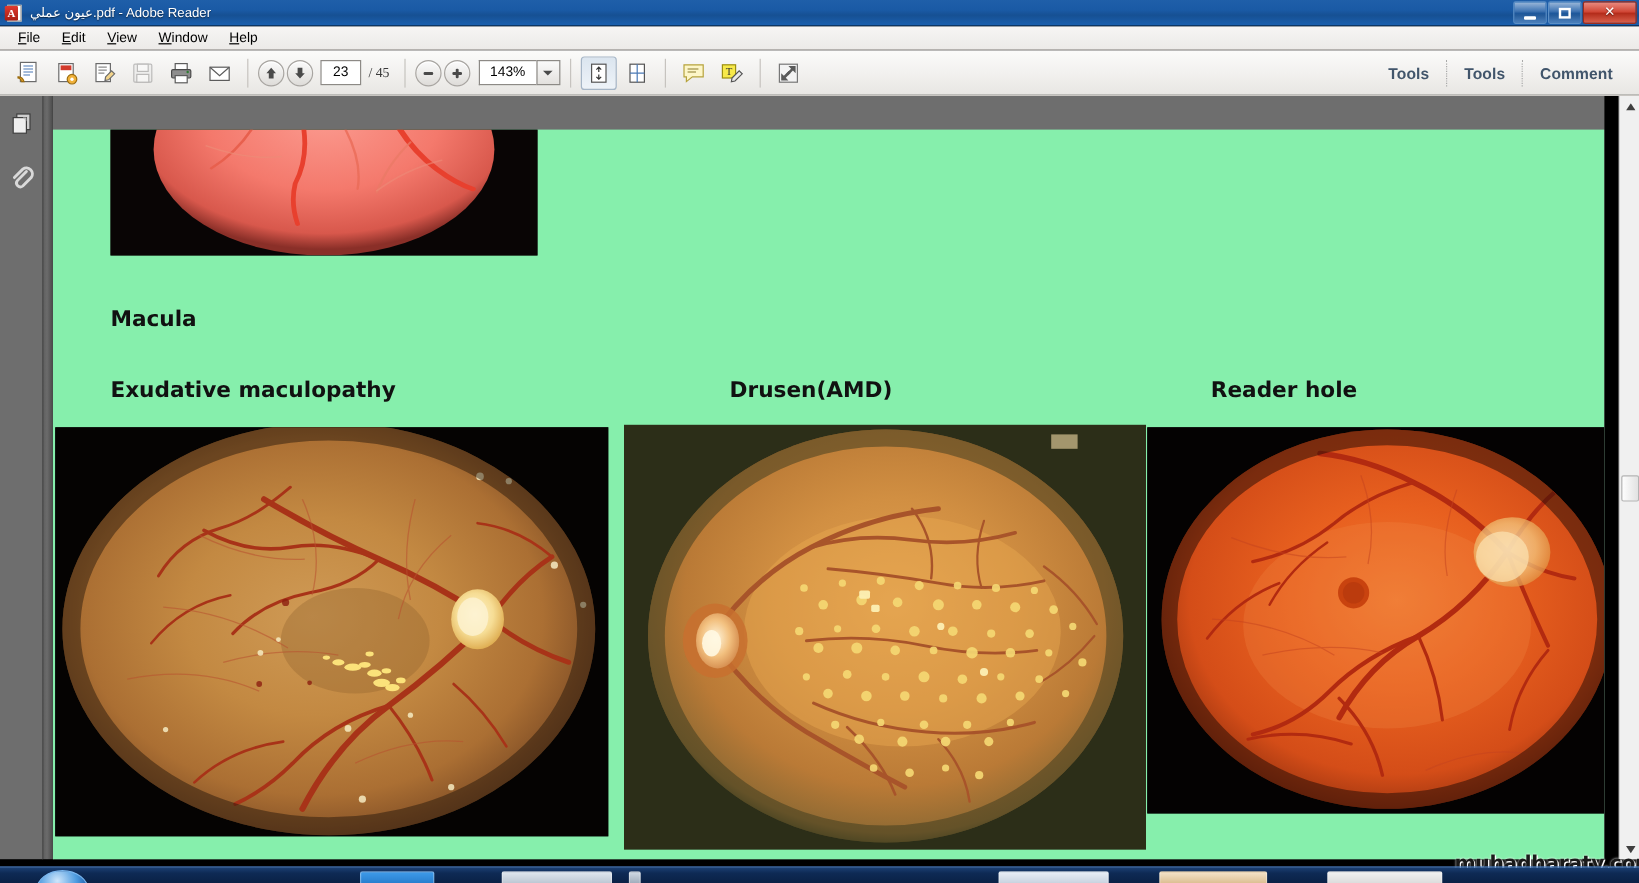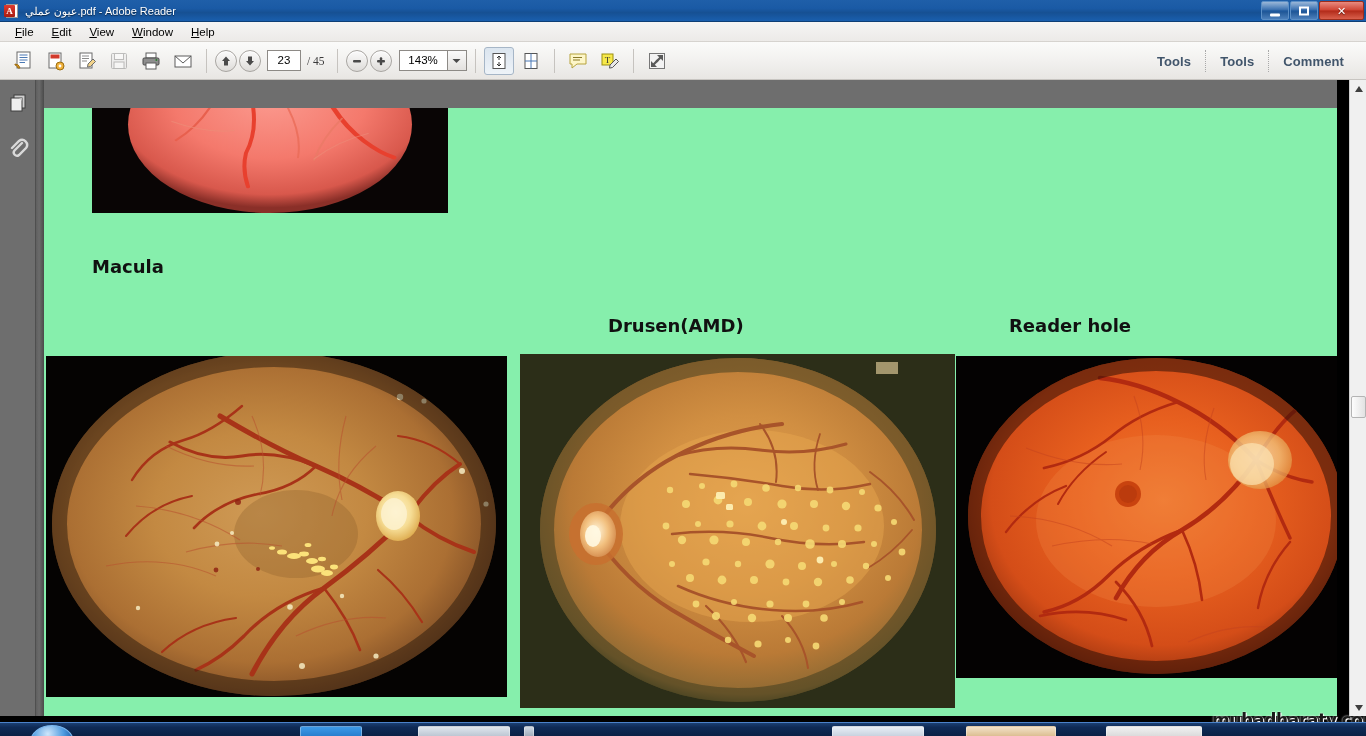--- a/index.html
+++ b/index.html
@@ -442,20 +442,21 @@
             <path d="M196 0 q14 36 10 66" stroke-width="2" stroke="#ea6b58" opacity=".8"></path>
             <path d="M250 14 q-20 26 -28 56" stroke-width="2" stroke="#e97a66" opacity=".75"></path>
             <path d="M80 18 q34 16 62 12" stroke-width="1.6" stroke="#ec8b78" opacity=".7"></path>
             <path d="M276 34 q-30 10 -54 34" stroke-width="1.6" stroke="#ec8b78" opacity=".6"></path>
           </g>
         </svg>
       </div>
 
       <div class="heading" style="left:48px; top:148px;">Macula</div>
 
+      <div class="heading" style="left:48px; top:207px;">Exudative maculopathy</div>
       <div class="heading" style="left:564px; top:207px;">Drusen(AMD)</div>
       <div class="heading" style="left:965px; top:207px;">Reader hole</div>
 
       <div class="fundus" style="left:2px; top:248px; width:461px; height:341px; background:#000;">
         <svg width="461" height="341" viewBox="0 0 461 341">
           <defs>
             <radialGradient id="exuRet" cx="47%" cy="47%" r="60%">
               <stop offset="0%" stop-color="#cf9a55"></stop>
               <stop offset="40%" stop-color="#c38942"></stop>
               <stop offset="72%" stop-color="#ab6f33"></stop>

